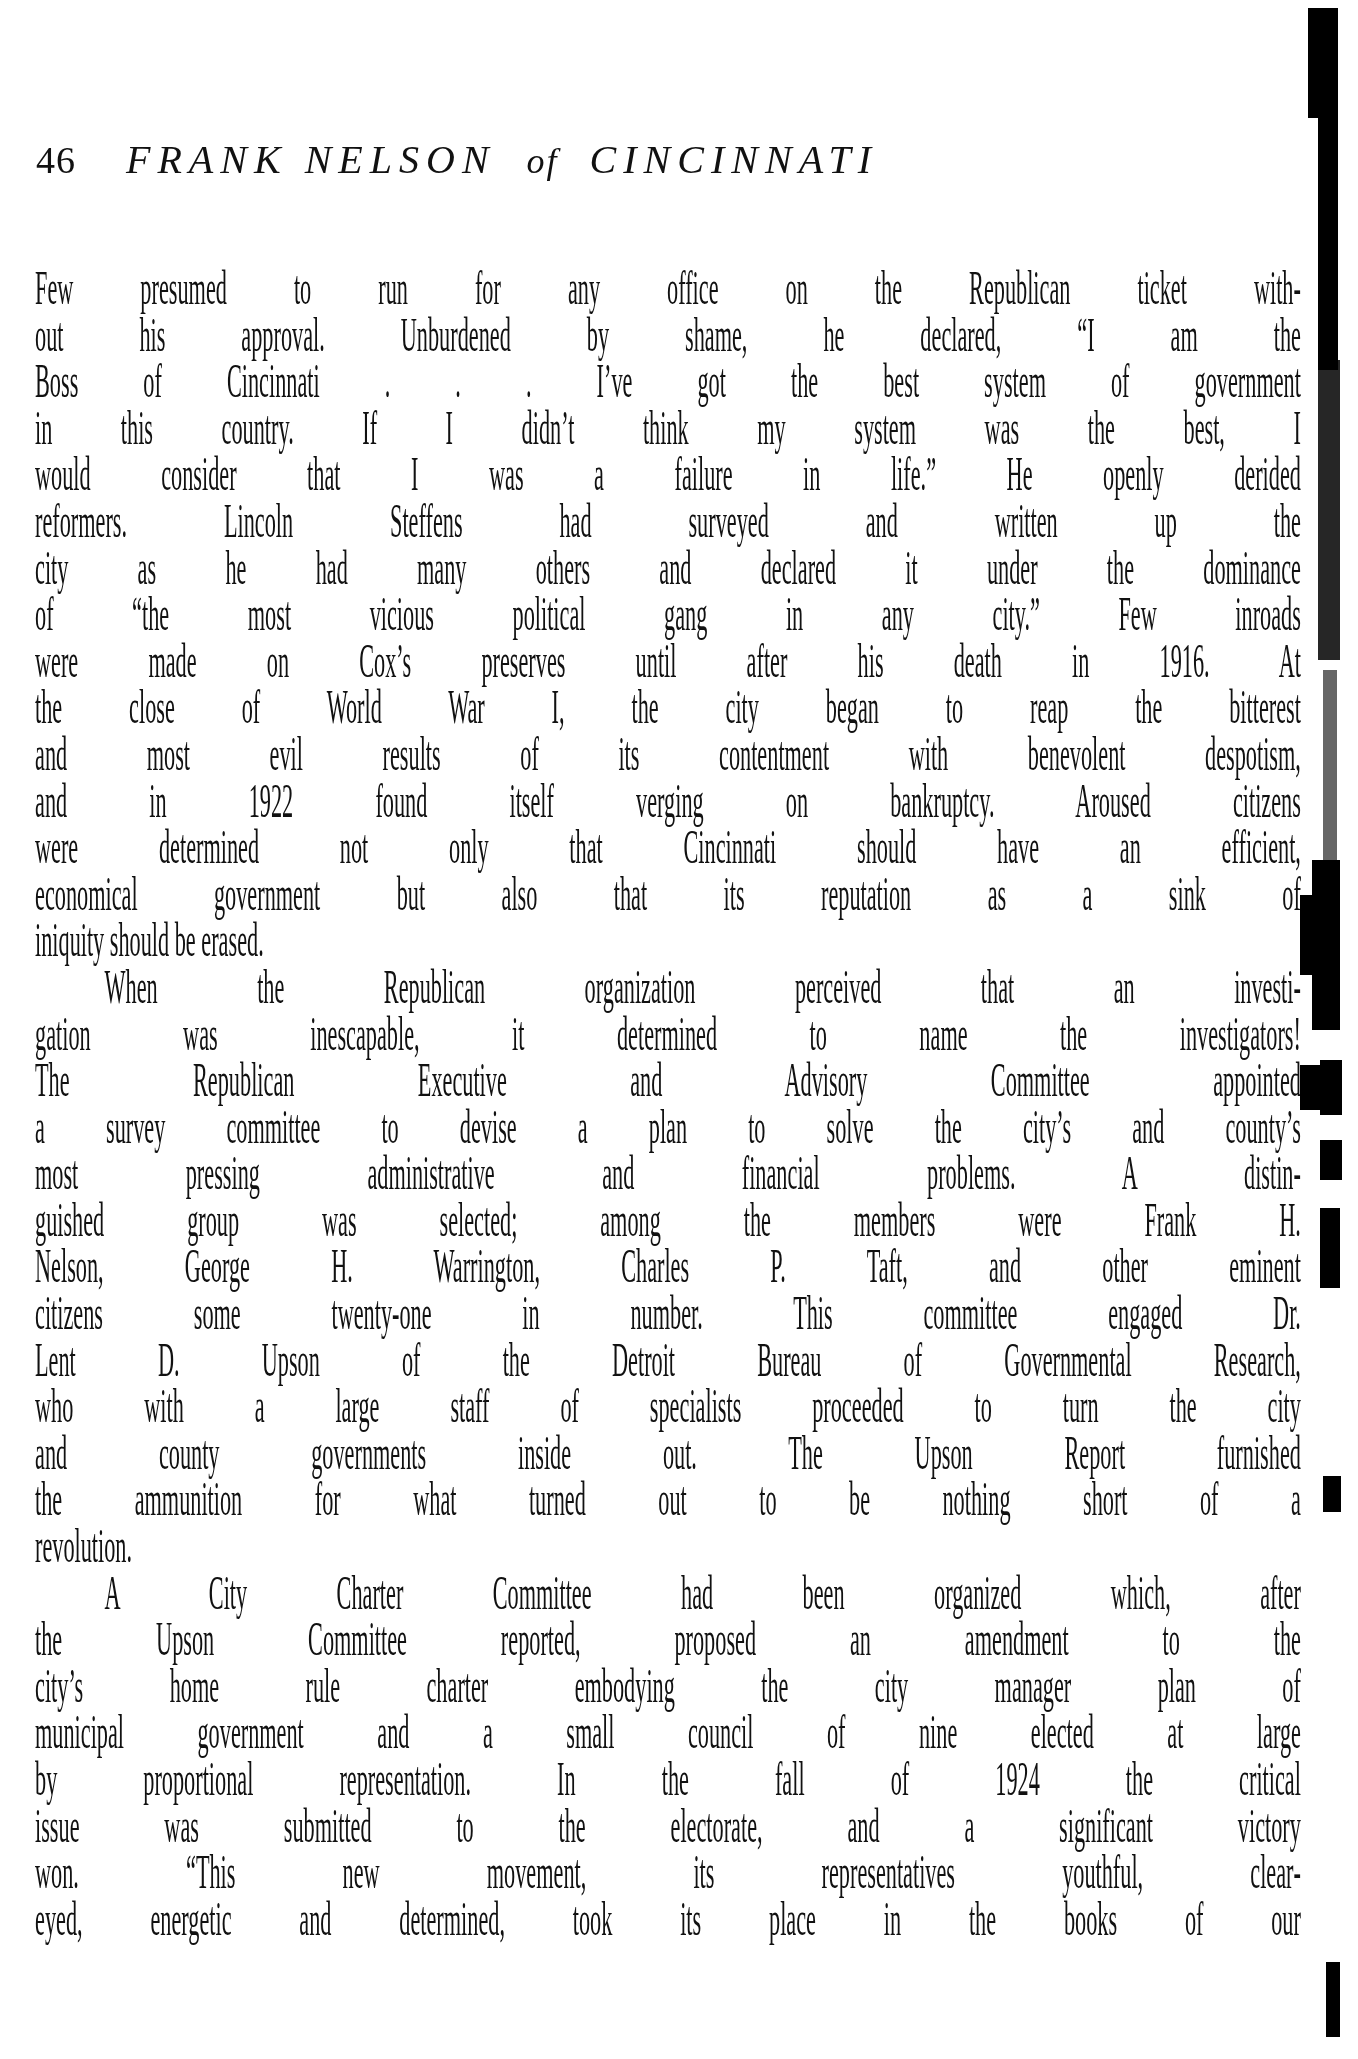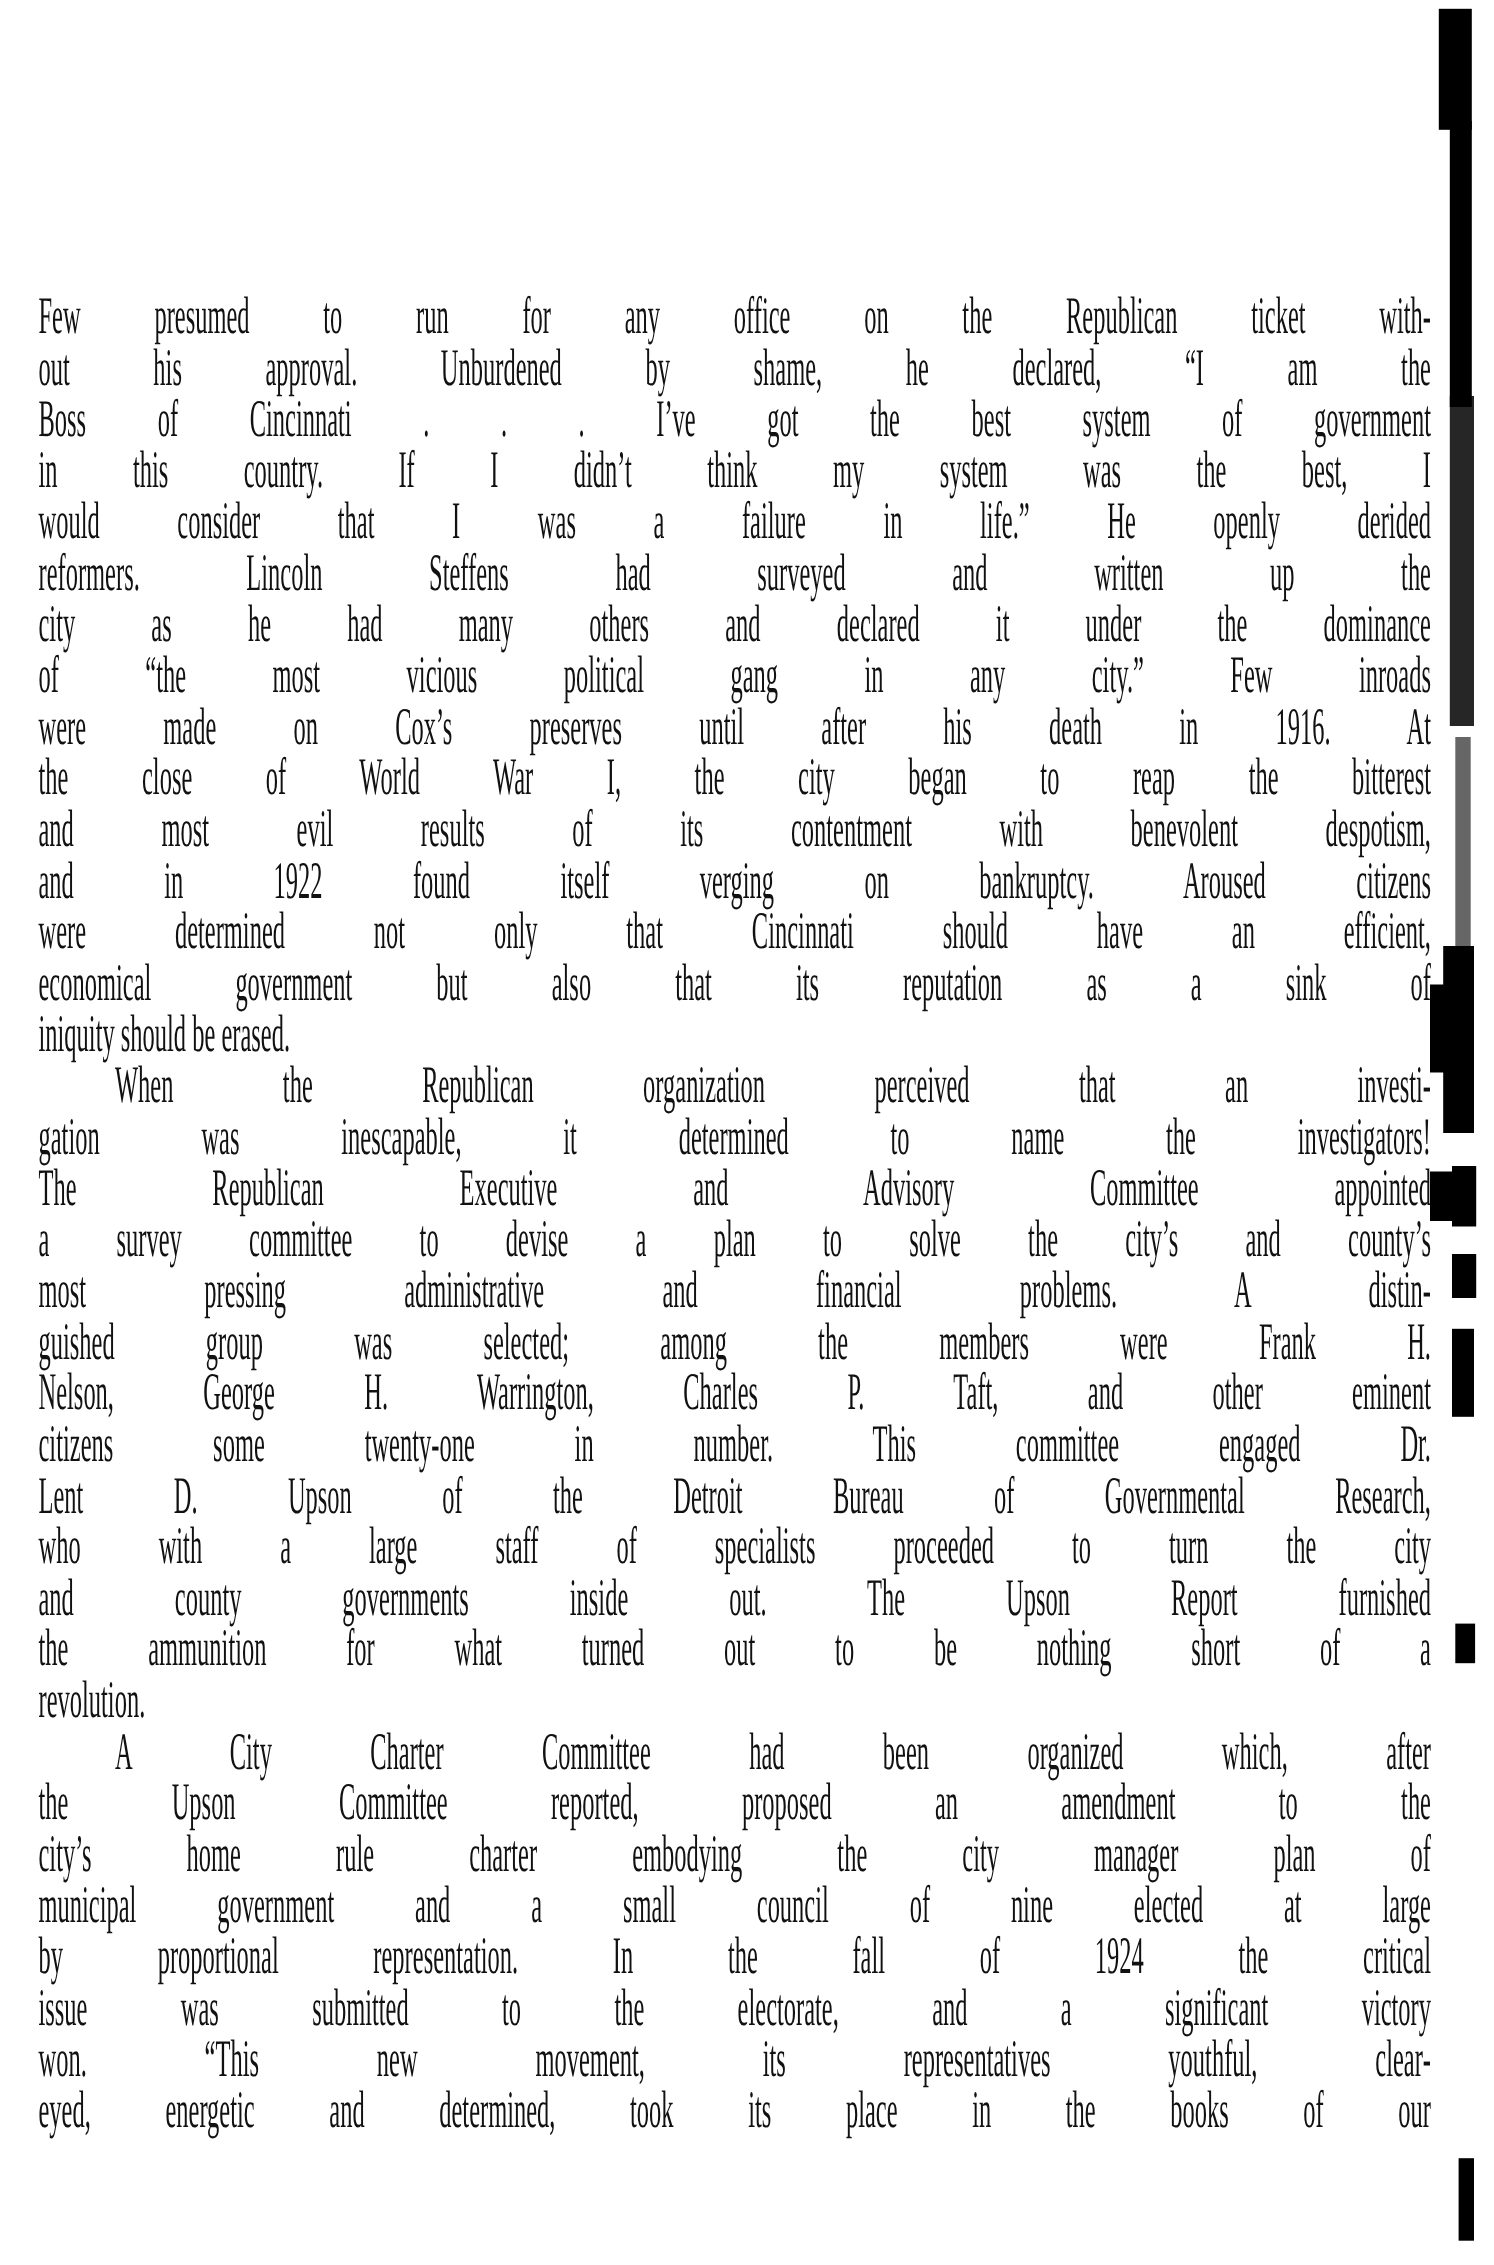--- a/index.html
+++ b/index.html
@@ -79,20 +79,28 @@
     .scan-edge {
       position: absolute;
       background: #000000;
     }
   </style>
 </head>
 <body>
 
 <div class="page">
 
+  <div class="running-head">
+    <span class="page-number">46</span>
+    <span class="book-title">
+      <span>FRANK NELSON</span>
+      <span class="small">of</span>
+      <span>CINCINNATI</span>
+    </span>
+  </div>
 
   <div class="body-text" id="body-text" style="width: 2730px; transform: scaleX(0.4637);">
       <div>
         <span class="line" style="width: 2730px; font-size: 48px;">Few presumed to run for any office on the Republican ticket with‐</span>
         <span class="line" style="width: 2730px; font-size: 48px;">out his approval.  Unburdened by shame, he declared, “I am the</span>
         <span class="line" style="width: 2730px; font-size: 48px;">Boss of Cincinnati . . . I’ve got the best system of government</span>
         <span class="line" style="width: 2730px; font-size: 48px;">in this country.  If I didn’t think my system was the best, I</span>
         <span class="line" style="width: 2730px; font-size: 48px;">would consider that I was a failure in life.”  He openly derided</span>
         <span class="line" style="width: 2730px; font-size: 48px;">reformers.  Lincoln Steffens had surveyed and written up the</span>
         <span class="line" style="width: 2730px; font-size: 48px;">city as he had many others and declared it under the dominance</span>

